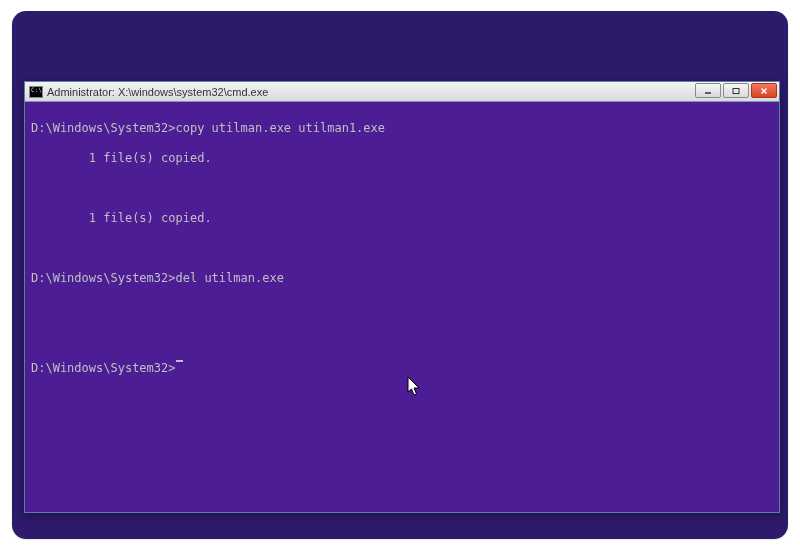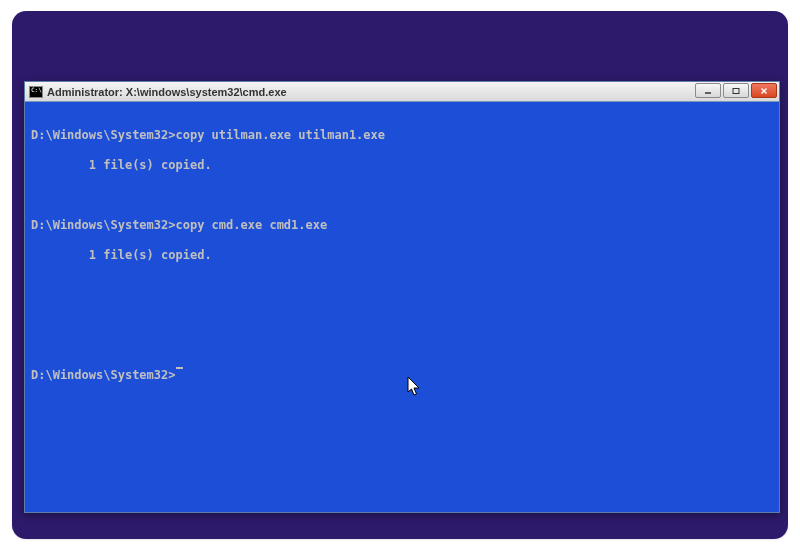--- a/index.html
+++ b/index.html
@@ -12,21 +12,20 @@
       justify-content: center;
       font-family: "Segoe UI", Tahoma, sans-serif;
     }
     .desktop {
       width: 776px;
       height: 528px;
       background: #2d1a6b;
       border-radius: 14px;
       position: relative;
       box-shadow: 0 1px 2px rgba(0,0,0,0.1);
-      font-weight: bold;
     }
     .cmd-window {
       position: absolute;
       left: 12px;
       top: 70px;
       width: 756px;
       height: 432px;
       background: #000;
       border: 1px solid #5b7fa8;
       box-shadow: 0 2px 8px rgba(0,0,0,0.4);
@@ -78,26 +77,26 @@
       align-items: center;
       justify-content: center;
       cursor: pointer;
     }
     .win-btn.close {
       background: linear-gradient(to bottom, #f07860, #d84820);
       border-color: #a83818;
     }
     .win-btn svg { display: block; }
     .terminal-body {
-      background: #1d4ed8;
+      background: #4c1d95;
       color: #c0c0c0;
       font-family: "Consolas", "Lucida Console", monospace;
       font-size: 12px;
       line-height: 15px;
-      padding: 11px 6px;
+      padding: 4px 6px;
       height: calc(100% - 20px);
       white-space: pre;
       overflow: hidden;
     }
     .term-line { white-space: pre; }
     .prompt-row { display: flex; align-items: flex-start; }
     .cursor {
       display: inline-block;
       width: 7px;
       height: 2px;
@@ -139,23 +138,23 @@
               <line x1="2.5" y1="1.5" x2="7.5" y2="6.5" stroke="#fff" stroke-width="1.4"></line>
               <line x1="7.5" y1="1.5" x2="2.5" y2="6.5" stroke="#fff" stroke-width="1.4"></line>
             </svg>
         </div>
       </div>
     </div>
     <div class="terminal-body">
 <div class="term-line">D:\Windows\System32&gt;copy utilman.exe utilman1.exe</div>
 <div class="term-line">        1 file(s) copied.</div>
 <div class="term-line"> </div>
-<div class="term-line">D:\Windows\System32&gt;copy cmd.exe cmd1.exe</div>
 <div class="term-line">        1 file(s) copied.</div>
 <div class="term-line"> </div>
+<div class="term-line">D:\Windows\System32&gt;del utilman.exe</div>
 <div class="term-line"> </div>
 <div class="term-line"> </div>
 <div class="prompt-row"><span>D:\Windows\System32&gt;</span><span class="cursor"></span></div>
     </div>
   </div>
 
   <svg class="mouse-pointer" width="16" height="22" viewBox="0 0 16 22">
     <path d="M1 1 L1 16 L4.5 13 L7 19 L9.5 18 L7 12 L12 12 Z" fill="#fff" stroke="#000" stroke-width="1"></path>
   </svg>
 

